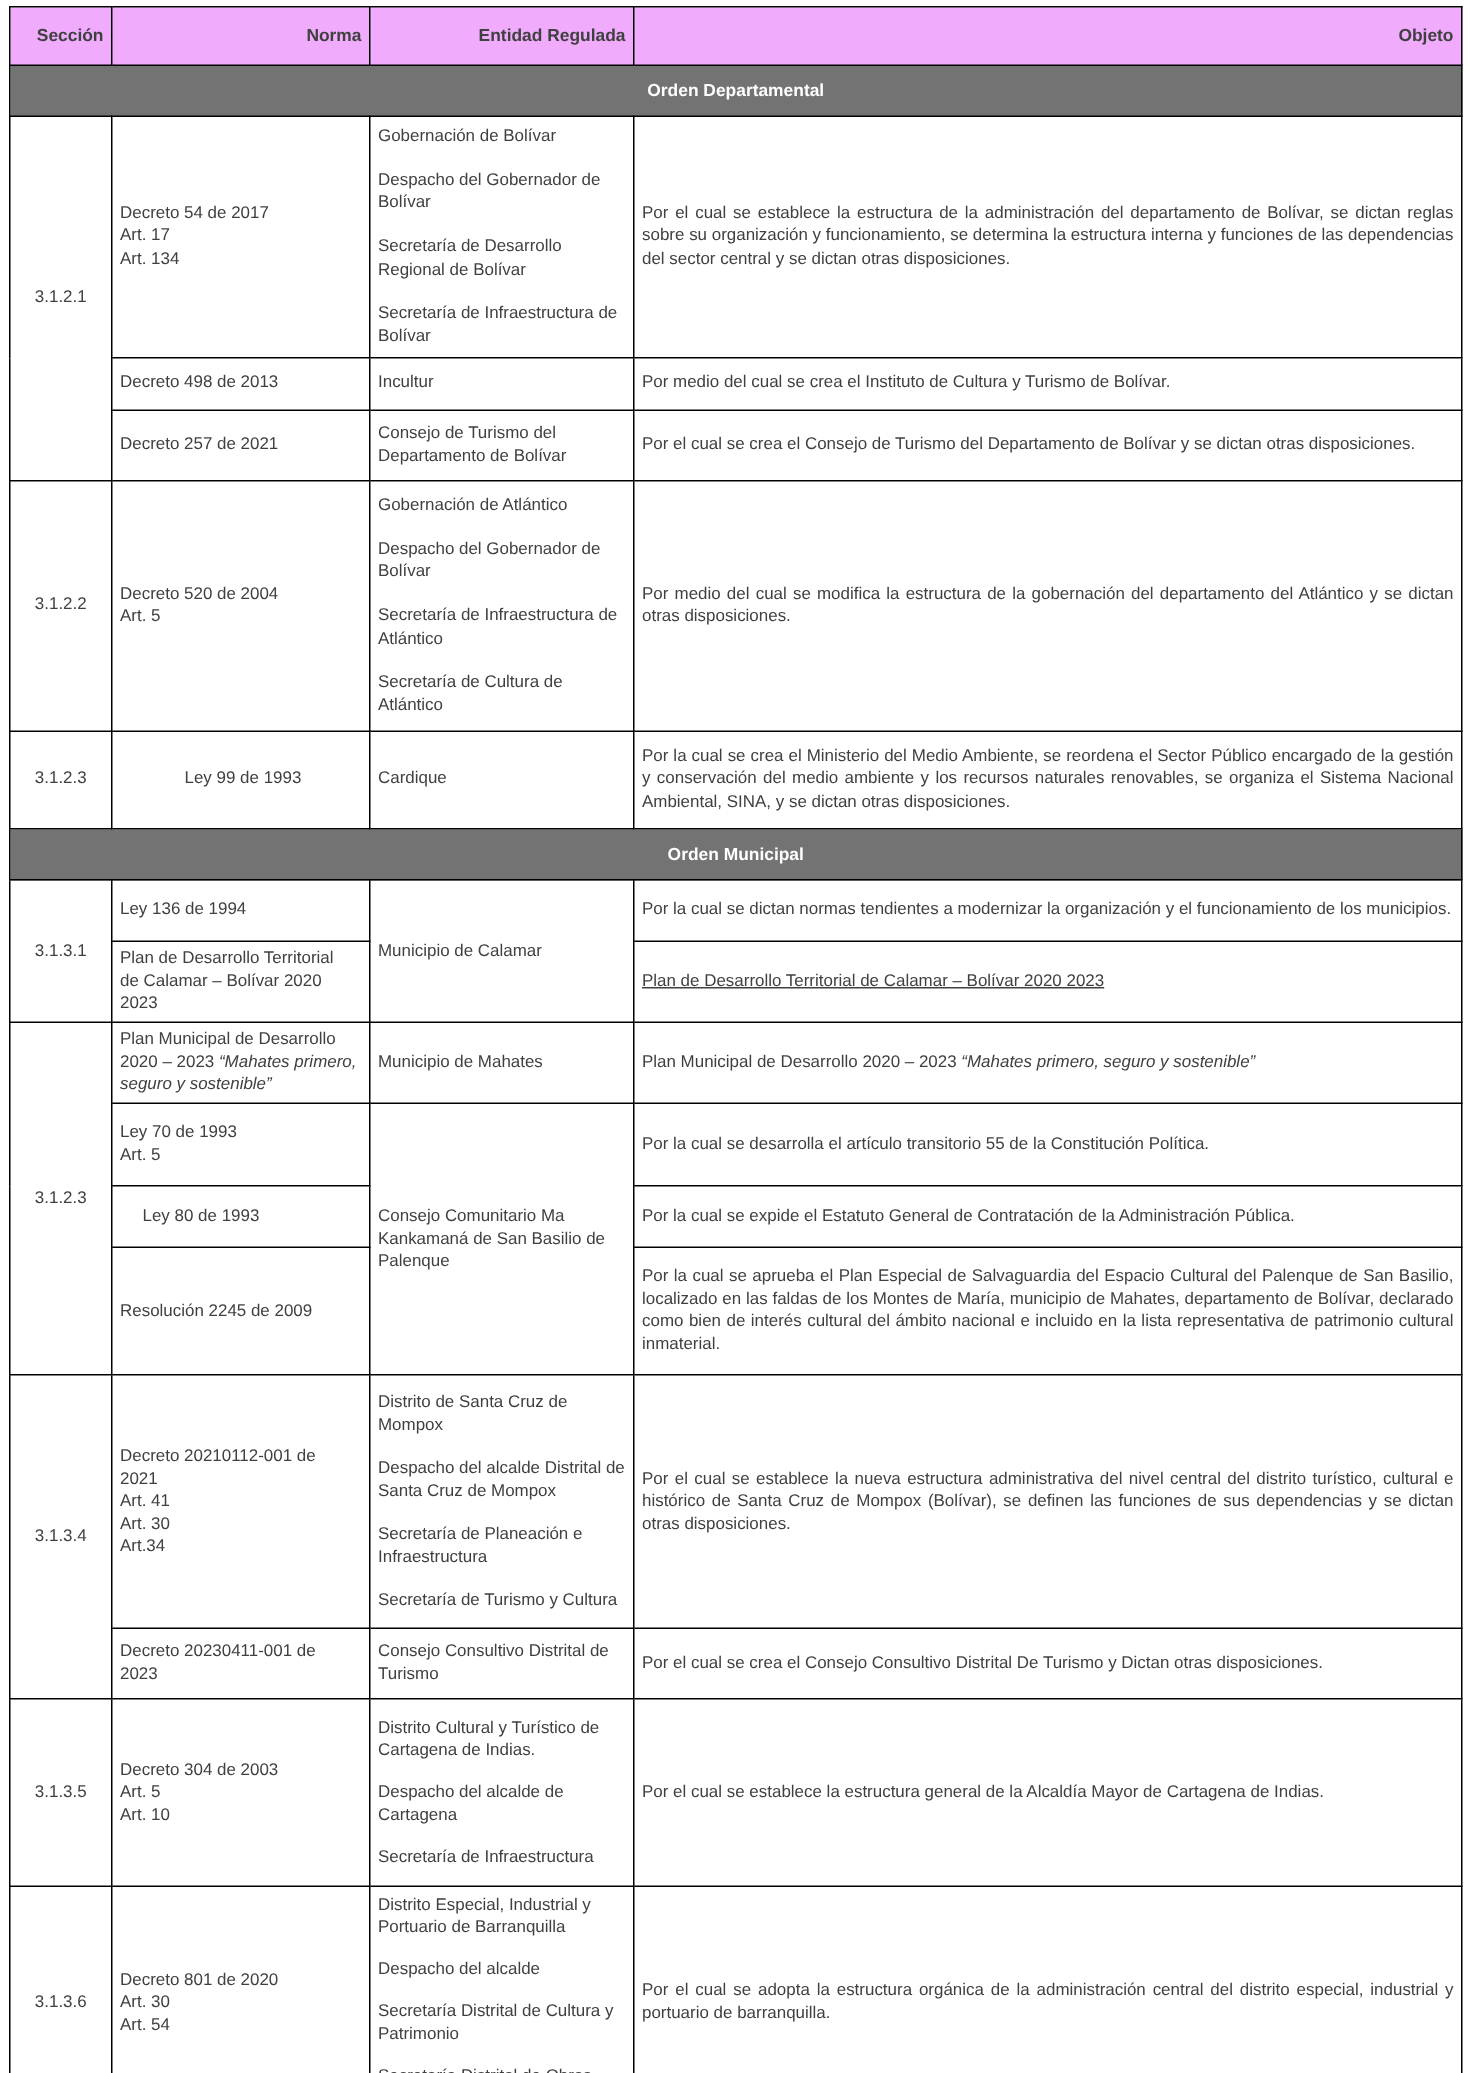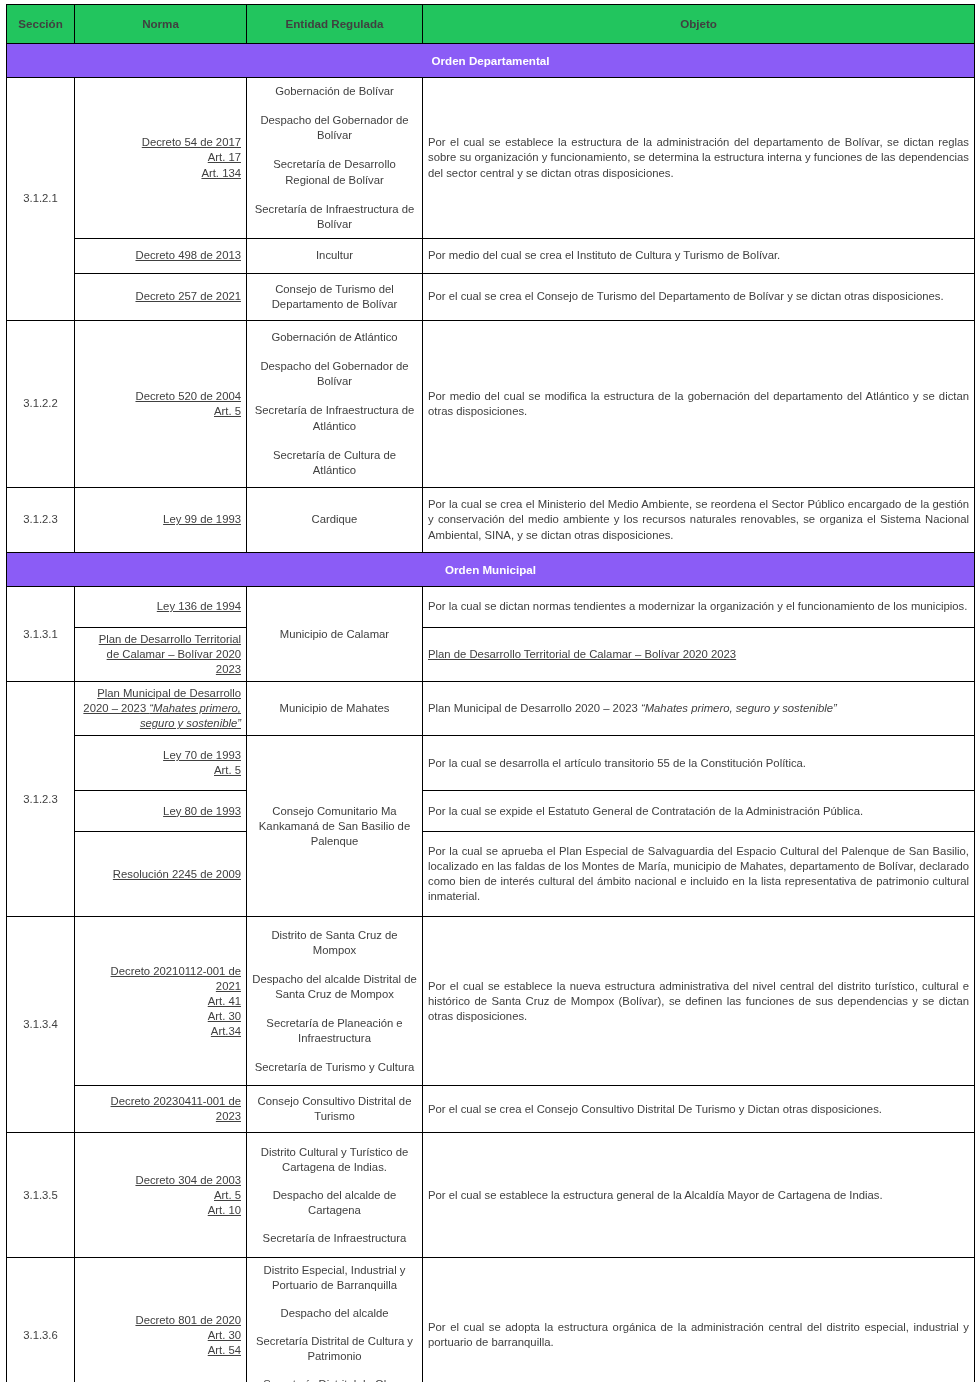--- a/index.html
+++ b/index.html
@@ -34,52 +34,51 @@
     overflow-wrap: break-word;
   }
   
   col.c-seccion { width: 68px; }
   col.c-norma   { width: 172px; }
   col.c-entidad { width: 176px; }
   col.c-objeto  { width: 552px; }
 
   
   thead th {
-    background: #22c55e;
+    background: #f0abfc;
     color: #ffffff;
     font-weight: bold;
     font-size: 11.6px;
-    text-align: center;
+    text-align: right;
     height: 30px;
     padding: 4px 6px;
     border: 1px solid #000000;
   }
   tr.band td {
-    background: #8b5cf6;
+    background: #737373;
     color: #ffffff;
     font-weight: bold;
     font-size: 11.6px;
     text-align: center;
     height: 25px;
     padding: 4px 6px;
   }
 
   
   td.seccion {
     text-align: center;
     vertical-align: middle;
     font-size: 11.3px;
   }
   td.norma {
-    text-align: right;
-    vertical-align: middle;
-    text-decoration: underline;
+    text-align: left;
+    vertical-align: middle;
   }
   td.entidad {
-    text-align: center;
+    text-align: left;
     vertical-align: middle;
   }
   td.objeto {
     text-align: justify;
     text-align-last: left;
     vertical-align: top;
     padding: 5px 7px;
   }
 
   .ln { display: block; }

